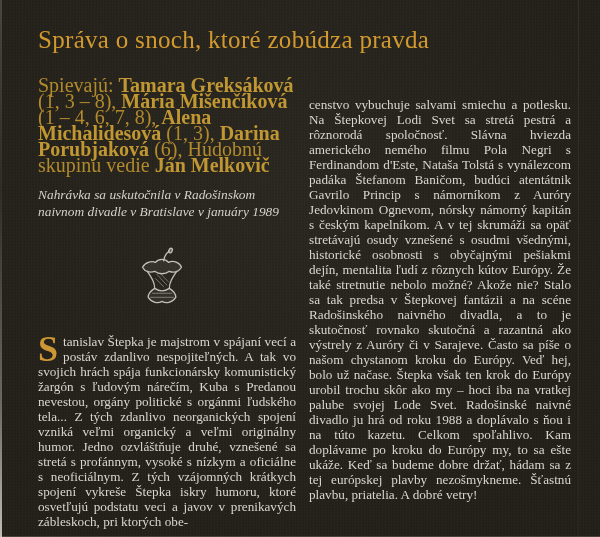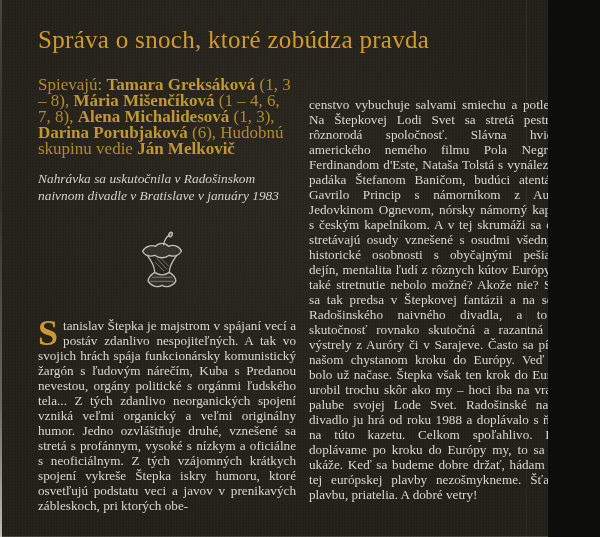--- a/index.html
+++ b/index.html
@@ -1,37 +1,37 @@
 <!DOCTYPE html>
 <html><head>
 <meta charset="utf-8">
 <style>
   html,body{margin:0;padding:0;background:#0d0d0b;}
   .page{
-    position:relative;width:548px;height:537px;overflow:hidden;
+    position:relative;width:600px;height:537px;overflow:hidden;
     background-color:#242119;
     background-image:
       radial-gradient(ellipse at 45% 35%, rgba(255,255,255,0.025), rgba(0,0,0,0.05) 75%),
       repeating-conic-gradient(rgba(255,255,255,0.018) 0% 25%, rgba(0,0,0,0.02) 0% 50%);
     background-size:auto, 3px 3px;
     font-family:"Liberation Serif","DejaVu Serif",serif;
   }
   .title{
     position:absolute;left:38px;top:26px;margin:0;
     font-size:25px;font-weight:400;letter-spacing:0.3px;
     color:#d2992f;
   }
   .columns{
     position:absolute;left:38px;top:77px;width:533px;
     display:flex;gap:13px;
   }
   .col-left{flex:0 0 258px;width:258px;}
   .col-right{flex:1;min-width:0;margin-top:20px;}
   .credits{
-    margin:0;font-size:17px;line-height:16px;
+    margin:0;font-size:20px;line-height:16px;
     color:#b28a2c;text-align:left;
   }
   .credits span{color:#b28a2c;}
   .credits span.b{color:#c09732;}
   .note{
     margin:14px 0 0;font-style:italic;
     font-size:13.4px;line-height:16.5px;color:#d2d1ca;
   }
   .icon-wrap{margin:24px 0 0 98px;width:52px;height:66px;opacity:0.88;}
   .icon-wrap svg{display:block;width:100%;height:100%;}
@@ -68,21 +68,21 @@
 <body>
 
 <div class="page">
 
   <h1 class="title">Správa o snoch, ktoré zobúdza pravda</h1>
 
   <div class="columns">
 
     <div class="col-left">
       <p class="credits"><span>Spievajú: </span><span class="b" style="font-weight: 700;">Tamara Greksáková</span><span> (1, 3 – 8), </span><span class="b" style="font-weight: 700;">Mária Mišenčíková</span><span> (1 – 4, 6, 7, 8), </span><span class="b" style="font-weight: 700;">Alena Michalidesová</span><span> (1, 3), </span><span class="b" style="font-weight: 700;">Darina Porubjaková</span><span> (6), Hudobnú skupinu vedie </span><span class="b" style="font-weight: 700;">Ján Melkovič</span></p>
-      <p class="note">Nahrávka sa uskutočnila v Radošinskom naivnom divadle v Bratislave v januáry 1983</p>
+      <p class="note">Nahrávka sa uskutočnila v Radošinskom naivnom divadle v Bratislave v januáry 1989</p>
       <div class="icon-wrap">
         <svg viewBox="0 0 64 74" xmlns="http://www.w3.org/2000/svg">
           <g fill="none" stroke="#d6d6cc" stroke-width="1.6" stroke-linecap="round" stroke-linejoin="round">
             <path d="M34 17 C35 11 38 7 41 5"></path>
             <ellipse cx="42.5" cy="4.5" rx="2" ry="3" transform="rotate(28 42.5 4.5)" fill="rgba(214,214,204,0.35)"></ellipse>
             <path d="M8 25 C12 18 20 17 24 19 C28 14 36 14 40 19 C46 16 54 19 56 25 C52 31 46 32 41 30 C36 34 28 34 23 30 C18 32 11 31 8 25 Z" fill="rgba(255,255,255,0.07)"></path>
             <path d="M14 30 C20 39 23 44 23 51"></path>
             <path d="M50 30 C44 39 41 44 41 51"></path>
             <path d="M23 51 C18 54 15 58 15 62 C20 69 27 70 32 67 C37 70 44 69 49 62 C49 58 46 54 41 51 C35 55 29 55 23 51 Z" fill="rgba(255,255,255,0.06)"></path>
             <g stroke-width="0.8" opacity="0.8">

